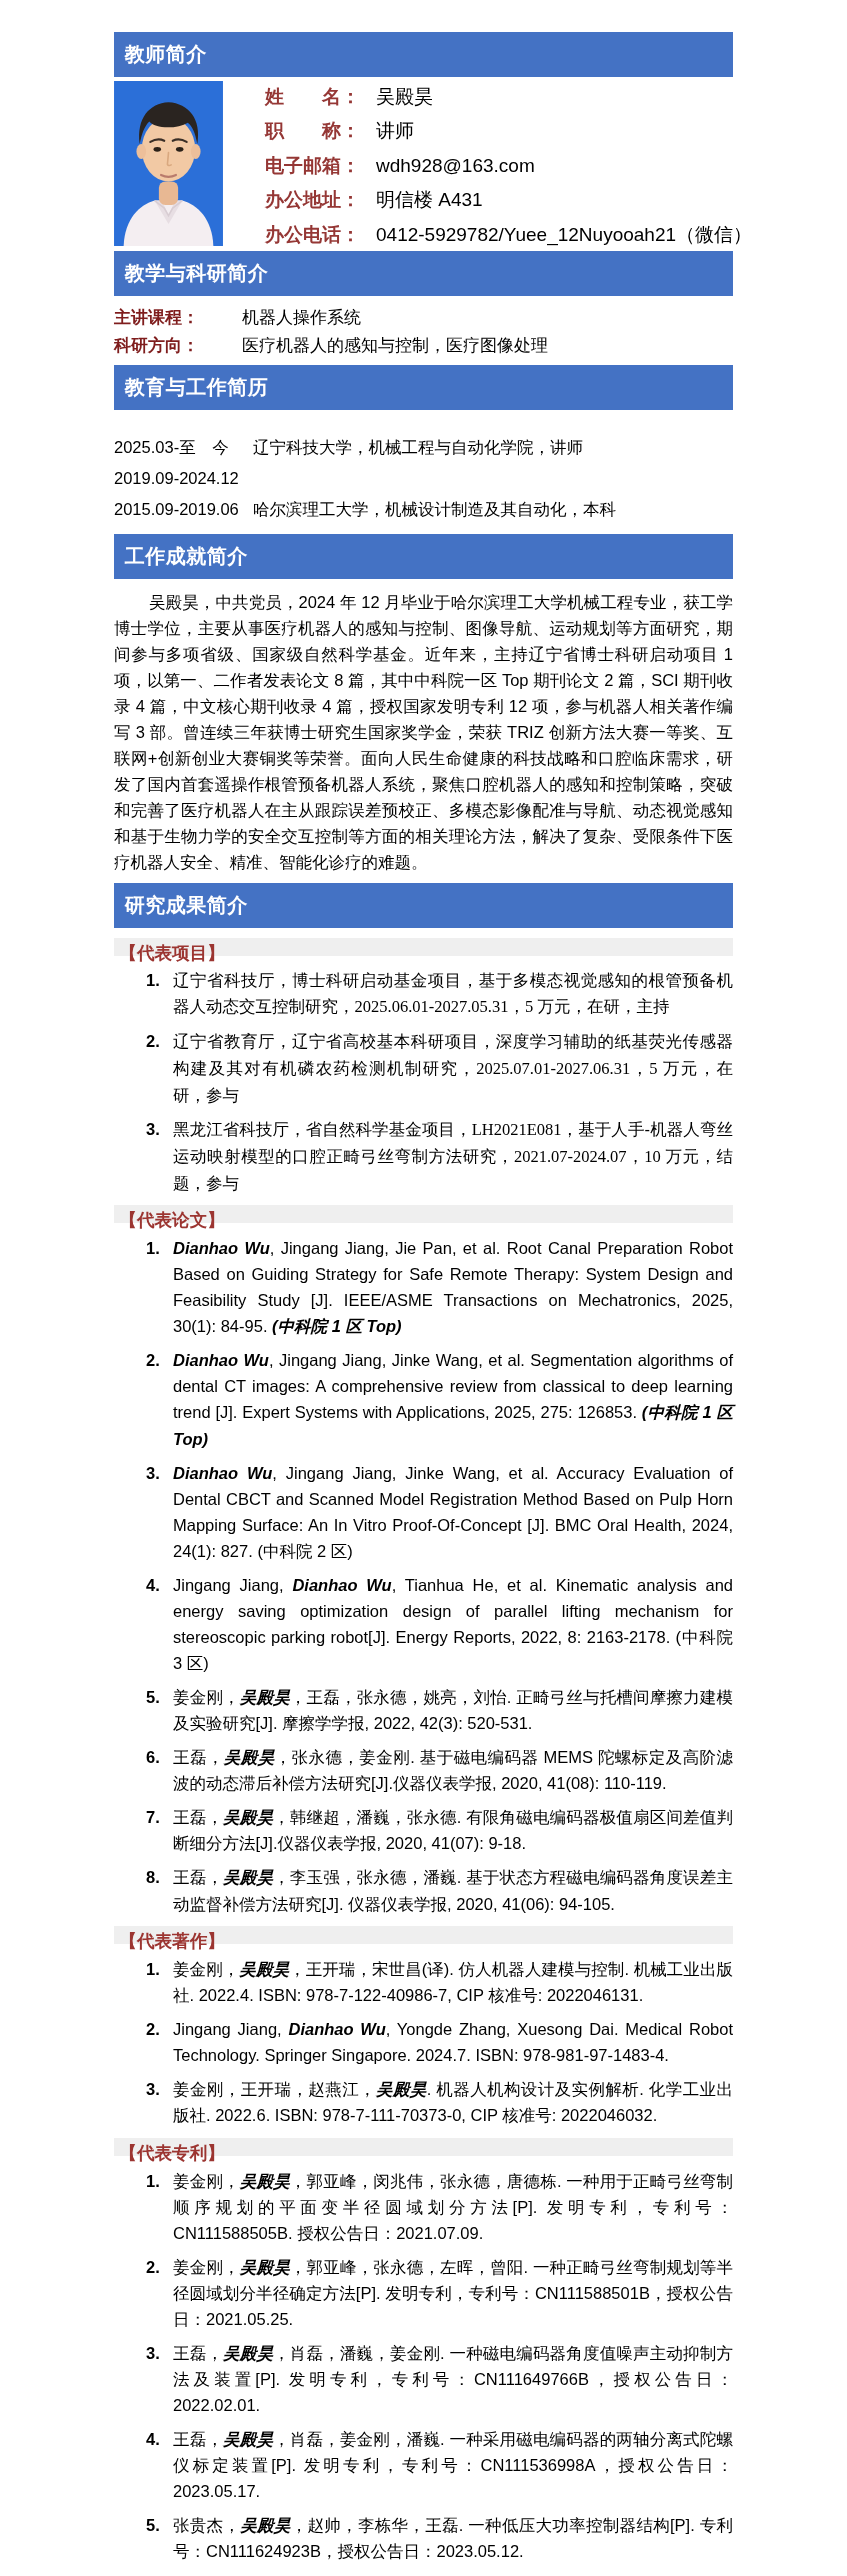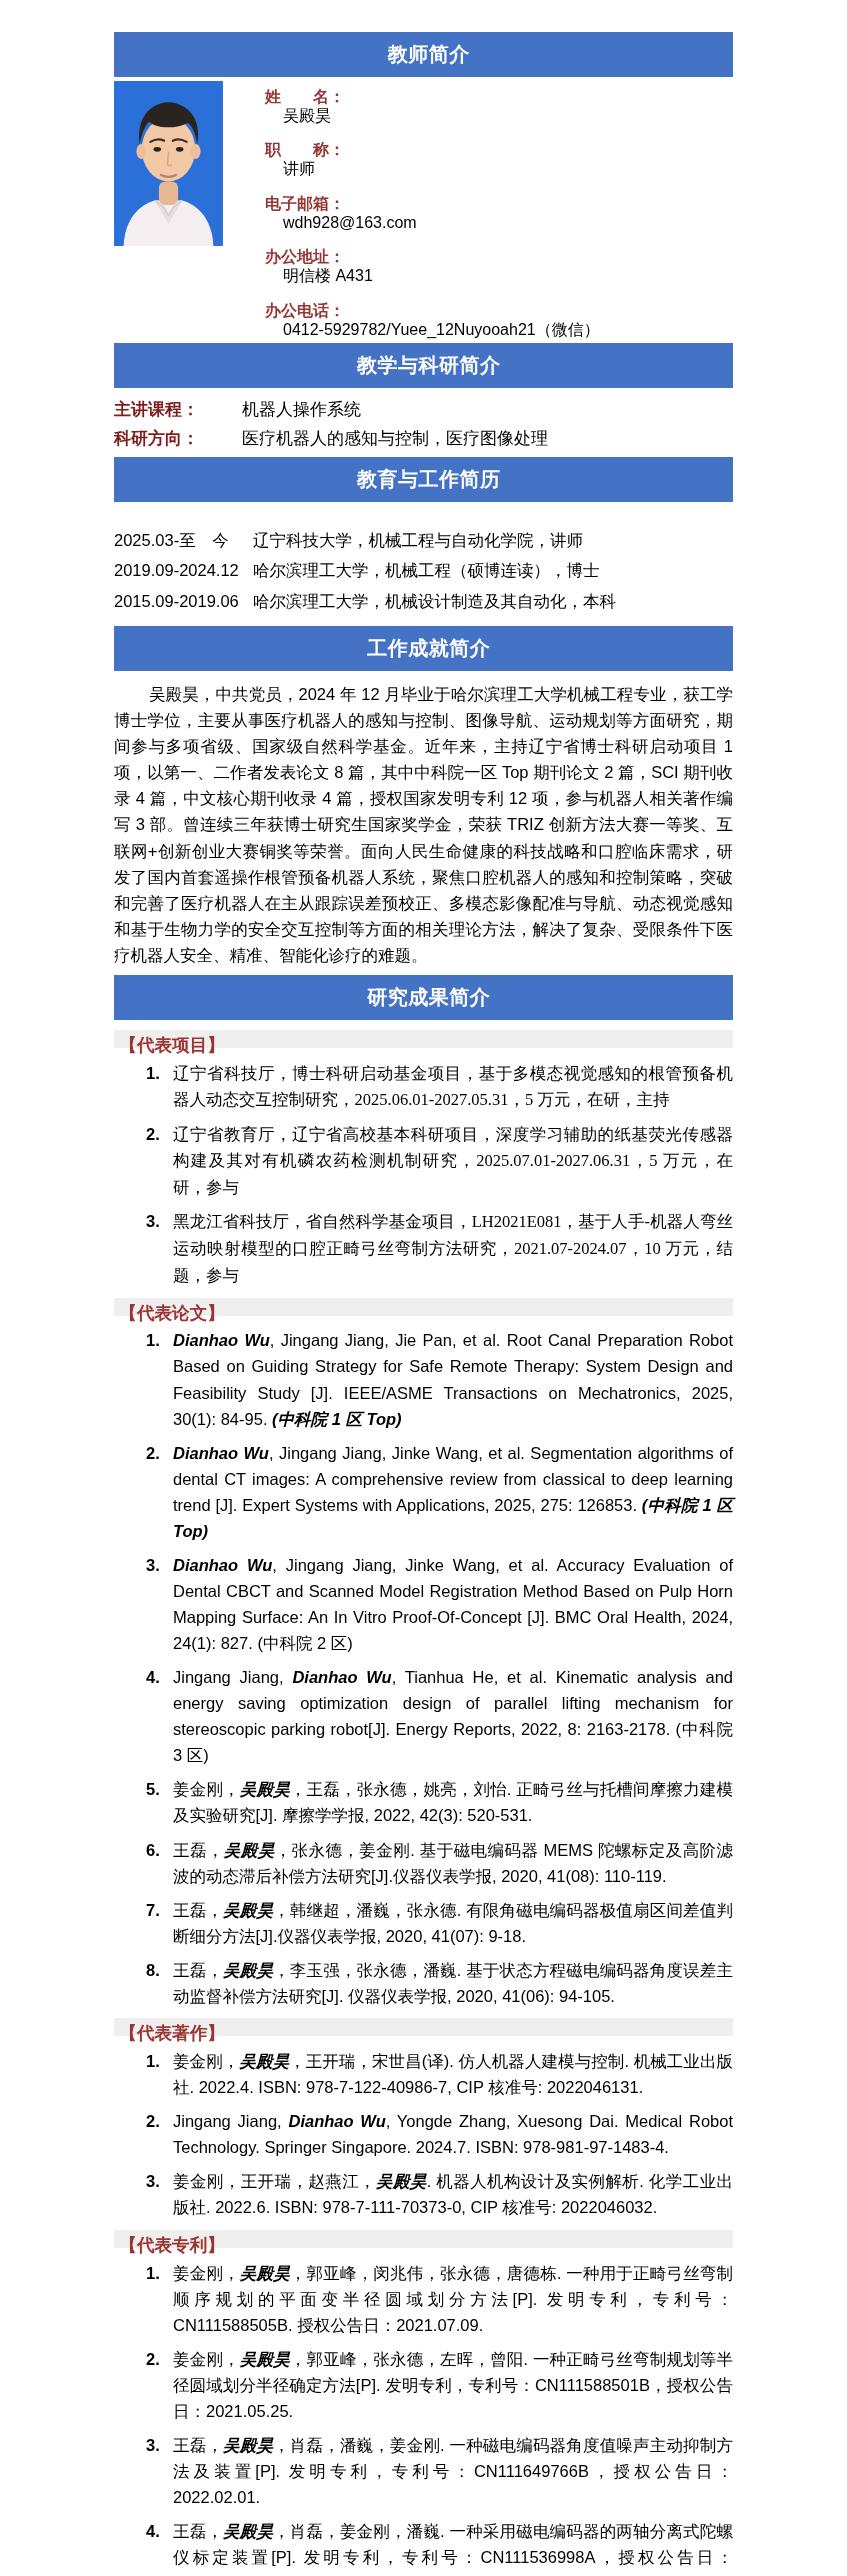--- a/index.html
+++ b/index.html
@@ -13,28 +13,27 @@
   }
   .hdr {
     background:#4472C4;
     color:#ffffff;
     font-weight:700;
     font-size:20px;
     height:45px;
     line-height:45px;
     padding-left:10.7px;
     letter-spacing:0.5px;
-    text-align:center;
   }
   
   .profile { display:flex; margin:4.3px 0 4.8px; }
   .photo { flex:0 0 109px; width:109px; height:165px; }
   .photo svg { display:block; }
   .fields { margin-left:42px; padding-top:5.3px; }
-  .frow { display:flex; font-size:16px; line-height:19px; margin-bottom:15.5px;flex-direction:column; }
+  .frow { display:flex; font-size:19px; line-height:19px; margin-bottom:15.5px; }
   .frow:last-child { margin-bottom:0; }
   .flabel { color:#953735; font-weight:700; width:93px; white-space:pre; }
   .fvalue { margin-left:18px; white-space:pre; }
   
   .kv { padding:3.2px 0 8.5px; }
   .kvrow { display:flex; font-size:17px; line-height:20px; margin-top:8.5px; }
   .kvlabel { color:#7f1d1d; font-weight:700; white-space:pre; }
   .kvvalue { margin-left:43px; }
   
   .edu { padding:17px 0 15px; font-size:16.5px; }
@@ -149,21 +148,20 @@
   <div class="hdr">
     <span>教育与工作简历</span>
   </div>
   <div class="edu">
       <div class="edurow">
         <span class="eduperiod">2025.03-至　今</span>
         <span class="edudetail">辽宁科技大学，机械工程与自动化学院，讲师</span>
       </div>
       <div class="edurow">
         <span class="eduperiod">2019.09-2024.12</span>
-        <span class="edudetail">哈尔滨理工大学，机械工程（硕博连读），博士</span>
       </div>
       <div class="edurow">
         <span class="eduperiod">2015.09-2019.06</span>
         <span class="edudetail">哈尔滨理工大学，机械设计制造及其自动化，本科</span>
       </div>
     </div>
 
   <div class="hdr">
     <span>工作成就简介</span>
   </div>

